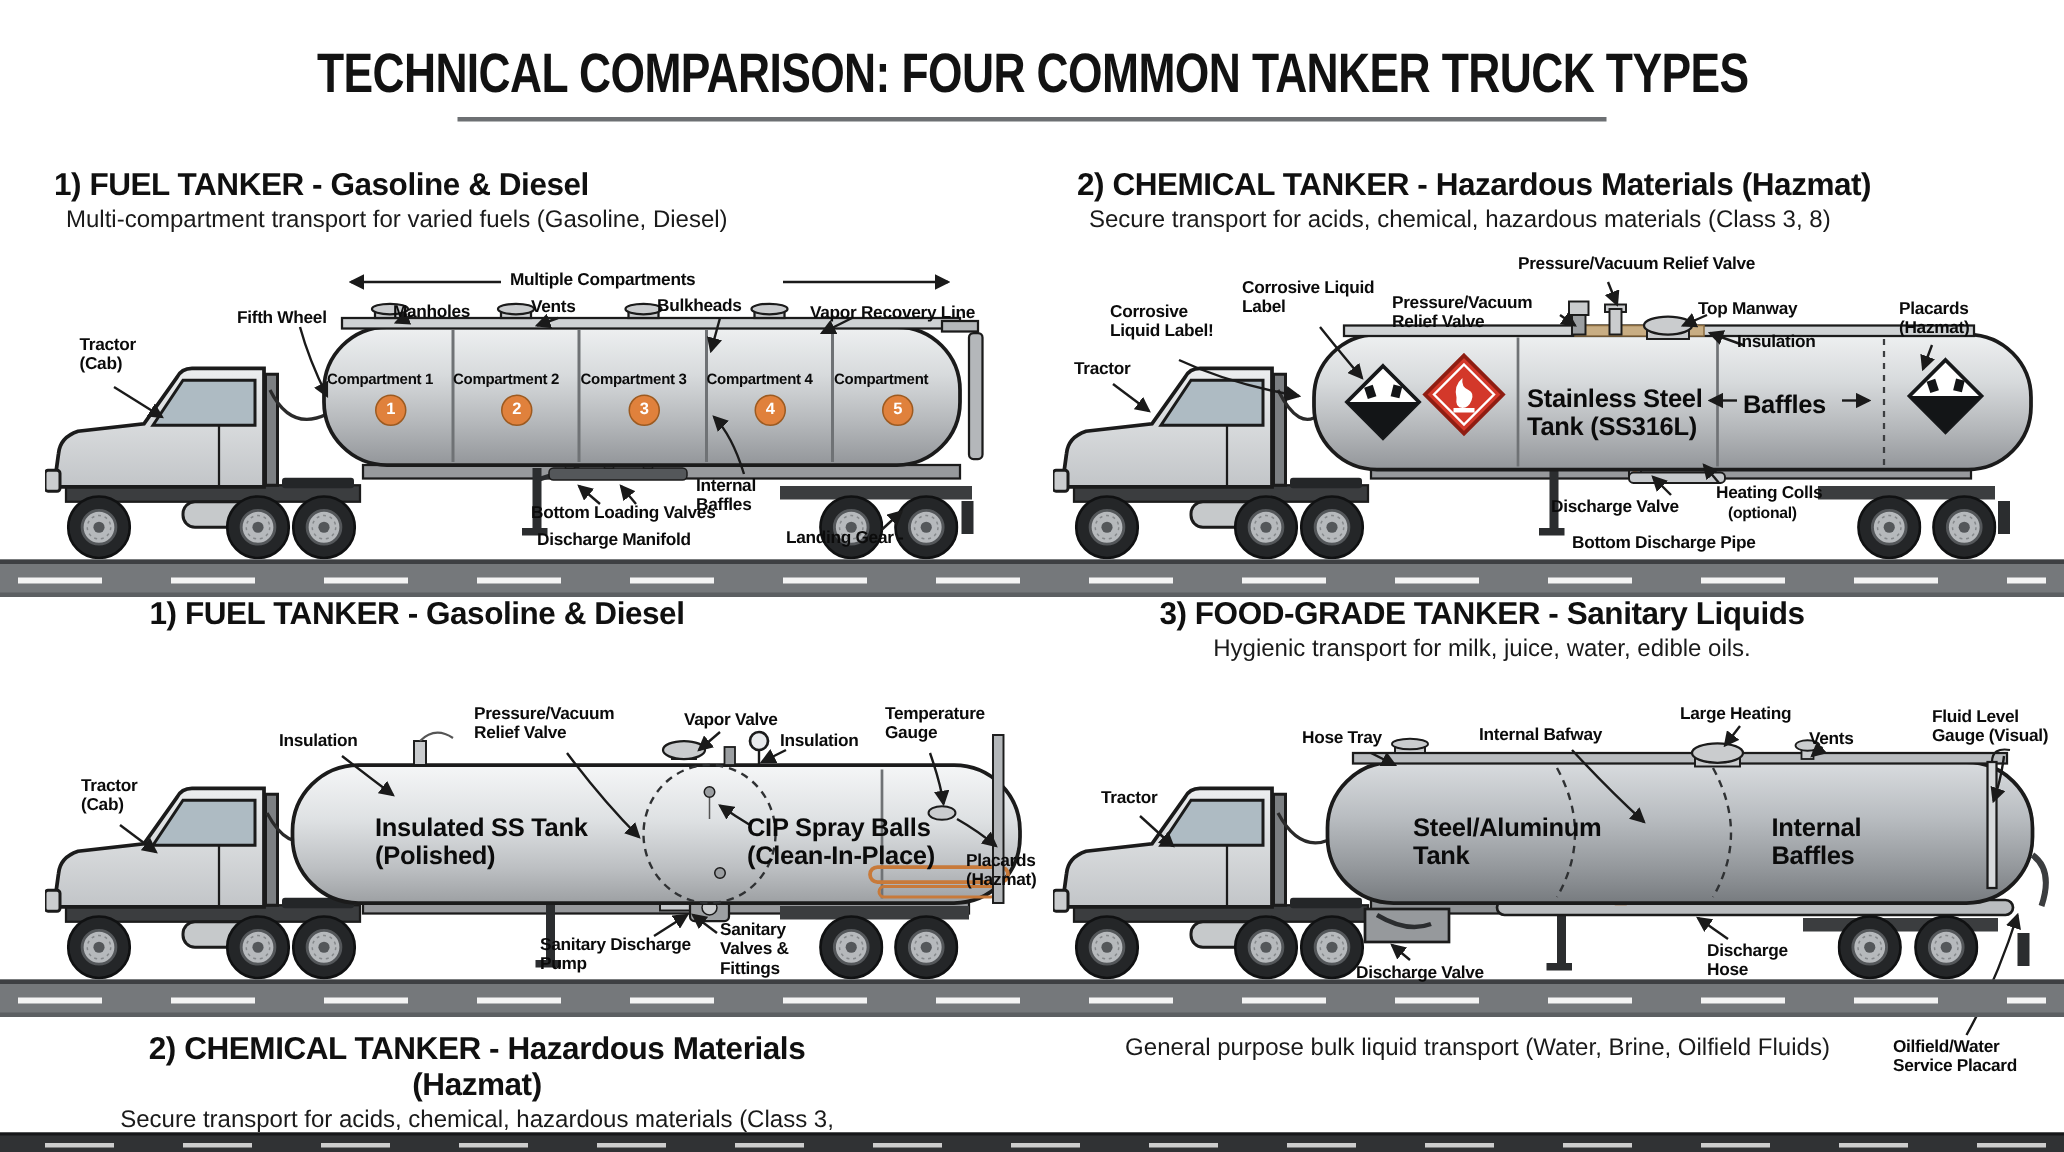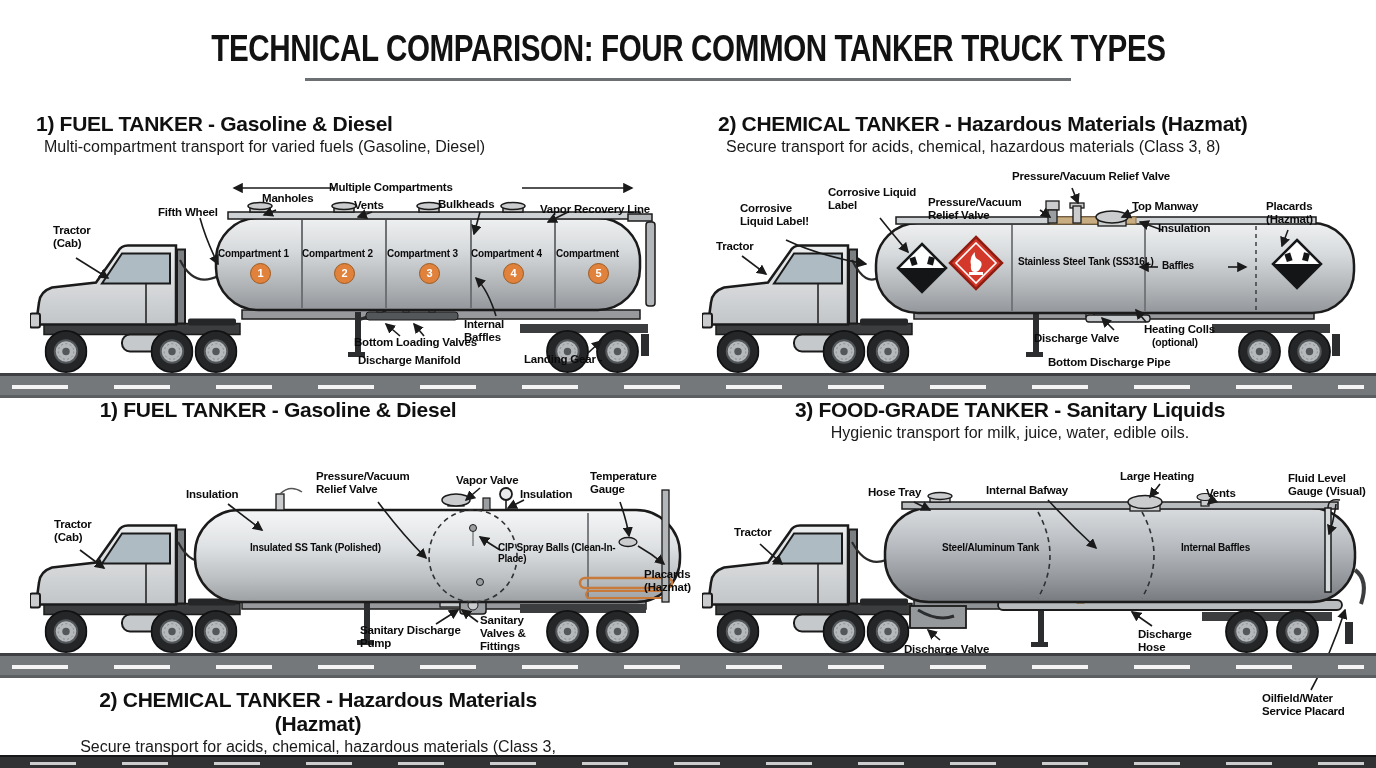--- a/index.html
+++ b/index.html
@@ -16,21 +16,21 @@
   .hblk .h{font-size:21px;font-weight:700;letter-spacing:-.3px;color:#101010}
   .hblk .s{font-size:16px;margin-top:2px;color:#1a1a1a}
   
   .quad{position:absolute}
   .quad svg{position:absolute;left:0;top:0}
   
   .lb{position:absolute;font-weight:700;font-size:11.5px;line-height:1.12;
       letter-spacing:-.2px;color:#0b0b0b}
   .nw{white-space:nowrap}
   .thin{font-weight:700;font-size:10.5px}
-  .tname{font-size:10px}
+  .tname{font-size:17px}
   .cmp{font-size:10px;font-weight:700;letter-spacing:-.2px}
   .num{position:absolute;width:21px;height:21px;border-radius:50%;background:#e0813c;
        border:1.5px solid #9c5a20;color:#fff;font-size:11px;line-height:19px;font-weight:700;
        text-align:center;box-sizing:border-box}
   
   .road{position:absolute;left:0;width:1376px;height:22px;background:#75787b;
         border-top:3px solid #3e4043;box-shadow:inset 0 -3px 0 #5c5f62}
   .road::after{content:'';position:absolute;left:12px;right:12px;top:9px;height:4px;
         background:repeating-linear-gradient(90deg,#fff 0 56px,transparent 56px 102px);opacity:.92}
   .road-dark{position:absolute;left:0;top:755px;width:1376px;height:13px;background:#303234;
@@ -112,29 +112,30 @@
   <div class="h">1) FUEL TANKER - Gasoline &amp; Diesel</div>
   <div class="s" style="margin-left:8px">Multi-compartment transport for varied fuels (Gasoline, Diesel)</div>
 </div>
 <div class="hblk la" style="left:718px;top:112px;width:650px">
   <div class="h">2) CHEMICAL TANKER - Hazardous Materials (Hazmat)</div>
   <div class="s" style="margin-left:8px">Secure transport for acids, chemical, hazardous materials (Class 3, 8)</div>
 </div>
 <div class="hblk" style="left:38px;top:398px;width:480px">
   <div class="h">1) FUEL TANKER - Gasoline &amp; Diesel</div>
 </div>
-<div class="hblk" style="left:770px;top:398px;width:480px">
+<div class="hblk" style="left:748px;top:398px;width:480px">
   <div class="h">3) FOOD-GRADE TANKER - Sanitary Liquids</div>
   <div class="s">Hygienic transport for milk, juice, water, edible oils.</div>
 </div>
 <div class="hblk" style="left:78px;top:688px;width:480px">
   <div class="h">2) CHEMICAL TANKER - Hazardous Materials (Hazmat)</div>
   <div class="s">Secure transport for acids, chemical, hazardous materials (Class 3, 8)</div>
 </div>
 <div class="hblk" style="left:745px;top:688px;width:480px">
+  <div class="s">General purpose bulk liquid transport (Water, Brine, Oilfield Fluids)</div>
 </div>
 <div class="lb" style="left:1262px;top:692px;width:104px">Oilfield/Water Service Placard</div>
 <svg class="leadnote" style="left:1235px;top:598px" width="140" height="100" viewBox="0 0 140 100">
   <path d="M76 92 Q 96 56 110 12" fill="none" stroke="#1a1a1a" stroke-width="1.6" marker-end="url(#ah)"></path>
 </svg>
 
 <div class="road" style="top:373px"></div>
 <div class="road" style="top:653px"></div>
 <div class="road-dark"></div>
 
@@ -193,22 +194,22 @@
       <line x1="452" y1="52" x2="446" y2="74" marker-end="url(#ah)"></line>
       <line x1="540" y1="52" x2="520" y2="62" marker-end="url(#ah)"></line>
       <line x1="372" y1="176" x2="358" y2="164" marker-end="url(#ah)"></line>
       <line x1="396" y1="176" x2="386" y2="164" marker-end="url(#ah)"></line>
       <path d="M468 156 Q 460 130 448 118" marker-end="url(#ah)"></path>
       <line x1="560" y1="193" x2="573" y2="181" marker-end="url(#ah)"></line>
     </g>
   </svg>
   <div class="lb" style="left:25px;top:64px;width:60px">Tractor (Cab)</div>
   <div class="lb nw" style="left:130px;top:46px;width:82px">Fifth Wheel</div>
-  <div class="lb nw" style="left:301px;top:21px;width:180px">Multiple Compartments</div>
-  <div class="lb nw" style="left:234px;top:32px;width:72px">Manholes</div>
+  <div class="lb nw" style="left:312px;top:21px;width:180px">Multiple Compartments</div>
+  <div class="lb nw" style="left:234px;top:42px;width:72px">Manholes</div>
   <div class="lb nw" style="left:326px;top:39px;width:50px">Vents</div>
   <div class="lb nw" style="left:410px;top:38px;width:78px">Bulkheads</div>
   <div class="lb nw" style="left:512px;top:43px;width:134px">Vapor Recovery Line</div>
   <div class="lb cmp" style="left:190px;top:88px;width:84px">Compartment 1</div>
   <div class="lb cmp" style="left:274px;top:88px;width:84px">Compartment 2</div>
   <div class="lb cmp" style="left:359px;top:88px;width:84px">Compartment 3</div>
   <div class="lb cmp" style="left:443px;top:88px;width:84px">Compartment 4</div>
   <div class="lb cmp" style="left:528px;top:88px;width:84px">Compartment</div>
   <div class="num" style="left:222px;top:103px">1</div>
   <div class="num" style="left:306px;top:103px">2</div>

